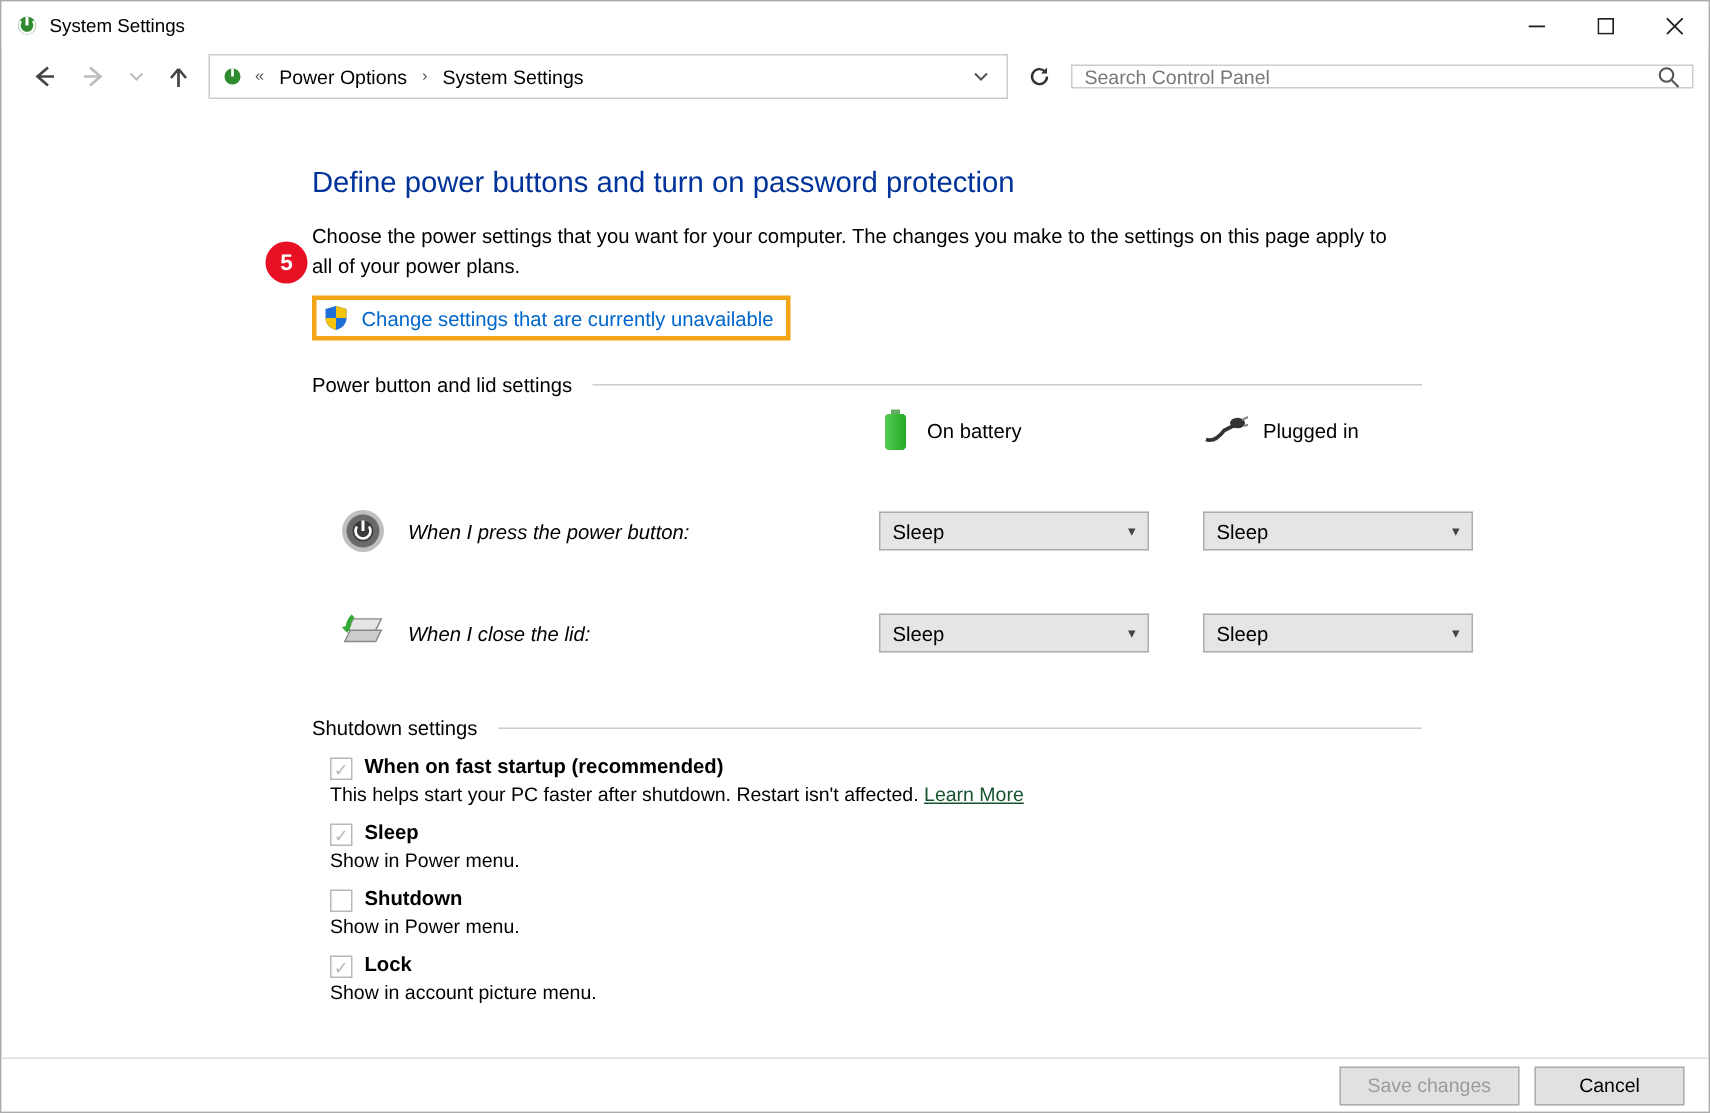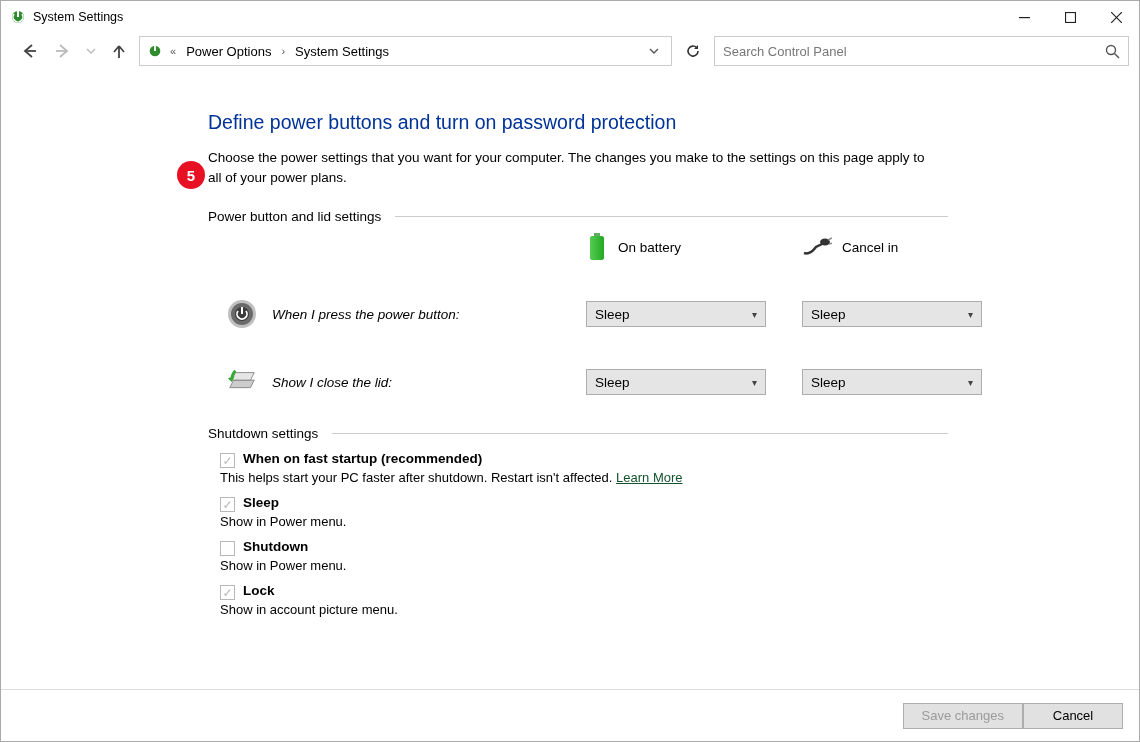--- a/index.html
+++ b/index.html
@@ -50,21 +50,21 @@
       min-width: 300px;
     }
     .breadcrumb-box .bicon { width:18px; height:18px; display:flex; align-items:center; justify-content:center; }
     .breadcrumb-box .sep { color:#555; font-size:11px; padding:0 2px;}
     .breadcrumb-box .crumb { padding: 2px 4px; font-size:13px;text-align:right; }
     .breadcrumb-box .flex1 { flex:1; }
     .breadcrumb-box .dropbtn { width:22px; height:22px; display:flex; align-items:center; justify-content:center; color:#555;}
     .refresh { width:30px; height:30px; display:flex; align-items:center; justify-content:center; color:#333;}
     .searchbox {
       width: 415px;
-      height:30px;
+      height:16px;
       border:1px solid #ccc;
       display:flex;
       align-items:center;
       padding: 0 8px;
     }
     .searchbox input {
       flex:1; border:none; outline:none; font-size:13px; font-family:inherit; color:#555;
       background:transparent;
     }
     .searchbox input::placeholder{ color:#777; }
@@ -159,25 +159,26 @@
       content:"✓"; font-size:12px; color:#b8b8b8; line-height:1;
     }
     .cb-row .cbody { font-size:13.5px; }
     .cb-row .ctitle { font-weight:700; }
     .link2 { color:#14532d; text-decoration:underline; }
 
     
     .footer {
       position:absolute;
       left:0; right:0; bottom:0;
-      height:52px;
+      height:36px;
       border-top:1px solid #ddd;
       display:flex;
       align-items:center;
       justify-content:flex-end;
+      gap:10px;
       padding-right:16px;
       background:#fff;
     }
     .btn {
       height:26px;
       min-width:100px;
       padding:0 18px;
       border:1px solid #adadad;
       background:#e1e1e1;
       font-size:13px;
@@ -290,20 +291,30 @@
   </div>
 </div>
 
 <div class="stepbadge">5</div>
 
 <div class="content">
   <div class="panel">
     <div class="bigtitle">Define power buttons and turn on password protection</div>
     <div class="desc">Choose the power settings that you want for your computer. The changes you make to the settings on this page apply to all of your power plans.</div>
 
+    <div class="uac-row">
+      <span class="shield">
+        <svg width="18" height="18" viewBox="0 0 18 18">
+          <path d="M9 1 L16 3 V9 C16 13 13 16 9 17 C5 16 2 13 2 9 V3 Z" fill="#1e6fd6"></path>
+          <path d="M9 1 L16 3 V9 L9 9 Z" fill="#f2c40f"></path>
+          <path d="M2 9 L9 9 L9 17 C5 16 2 13 2 9 Z" fill="#f2c40f"></path>
+        </svg>
+      </span>
+      <span class="link">Change settings that are currently unavailable</span>
+    </div>
 
     
     <div class="section-label">
       <span>Power button and lid settings</span>
       <span class="line"></span>
     </div>
 
     <div class="grid">
       <div></div>
       <div class="colhead">
@@ -324,21 +335,21 @@
       </div>
       <div class="colhead">
         <span>
           <svg width="30" height="20" viewBox="0 0 30 20">
             <path d="M2 16 Q8 18 14 10 L22 6" stroke="#333" stroke-width="2.5" fill="none"></path>
             <ellipse cx="23" cy="5" rx="5" ry="3.5" fill="#333"></ellipse>
             <line x1="26" y1="3" x2="30" y2="1" stroke="#888" stroke-width="1.5"></line>
             <line x1="27" y1="7" x2="31" y2="6" stroke="#888" stroke-width="1.5"></line>
           </svg>
         </span>
-        <span>Cancel in</span>
+        <span>Plugged in</span>
       </div>
 
       <div class="rowlabel">
         <span class="ricon">
           <svg width="32" height="32" viewBox="0 0 32 32">
             <circle cx="16" cy="16" r="14" fill="#bfbfbf"></circle>
             <circle cx="16" cy="16" r="11" fill="#6a6a6a"></circle>
             <circle cx="16" cy="16" r="7" fill="#3a3a3a"></circle>
             <path d="M12 13 A5 5 0 1 0 20 13" fill="none" stroke="#fff" stroke-width="1.8"></path>
             <rect x="15" y="9" width="2" height="7" fill="#fff"></rect>
@@ -357,34 +368,34 @@
 
       <div class="rowlabel">
         <span class="ricon">
           <svg width="34" height="28" viewBox="0 0 34 28">
             <path d="M4 20 L26 20 L30 12 L8 12 Z" fill="#ccc" stroke="#888"></path>
             <path d="M6 12 L10 4 L30 4 L26 12 Z" fill="#e5e5e5" stroke="#888"></path>
             <path d="M10 2 Q6 6 6 12" fill="none" stroke="#3a3" stroke-width="3"></path>
             <path d="M2 10 L6 14 L9 8 Z" fill="#3a3"></path>
           </svg>
         </span>
-        <span>Show I close the lid:</span>
+        <span>When I close the lid:</span>
       </div>
       <div class="select">
         <span>Sleep</span>
         <span class="chev">▾</span>
       </div>
       <div class="select">
         <span>Sleep</span>
         <span class="chev">▾</span>
       </div>
     </div>
 
     
-    <div class="section-label" style="margin-top:28px;">
+    <div class="section-label" style="margin-top:40px;">
       <span>Shutdown settings</span>
       <span class="line"></span>
     </div>
 
     <div class="shutdown">
       <div class="cb-row">
         <span class="cb checked"></span>
         <span class="cbody ctitle">When on fast startup (recommended)</span>
       </div>
       <div class="csub">

